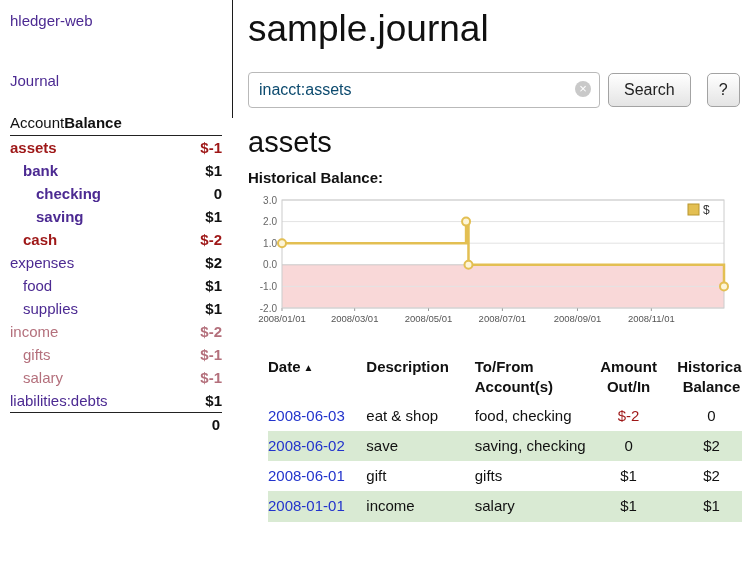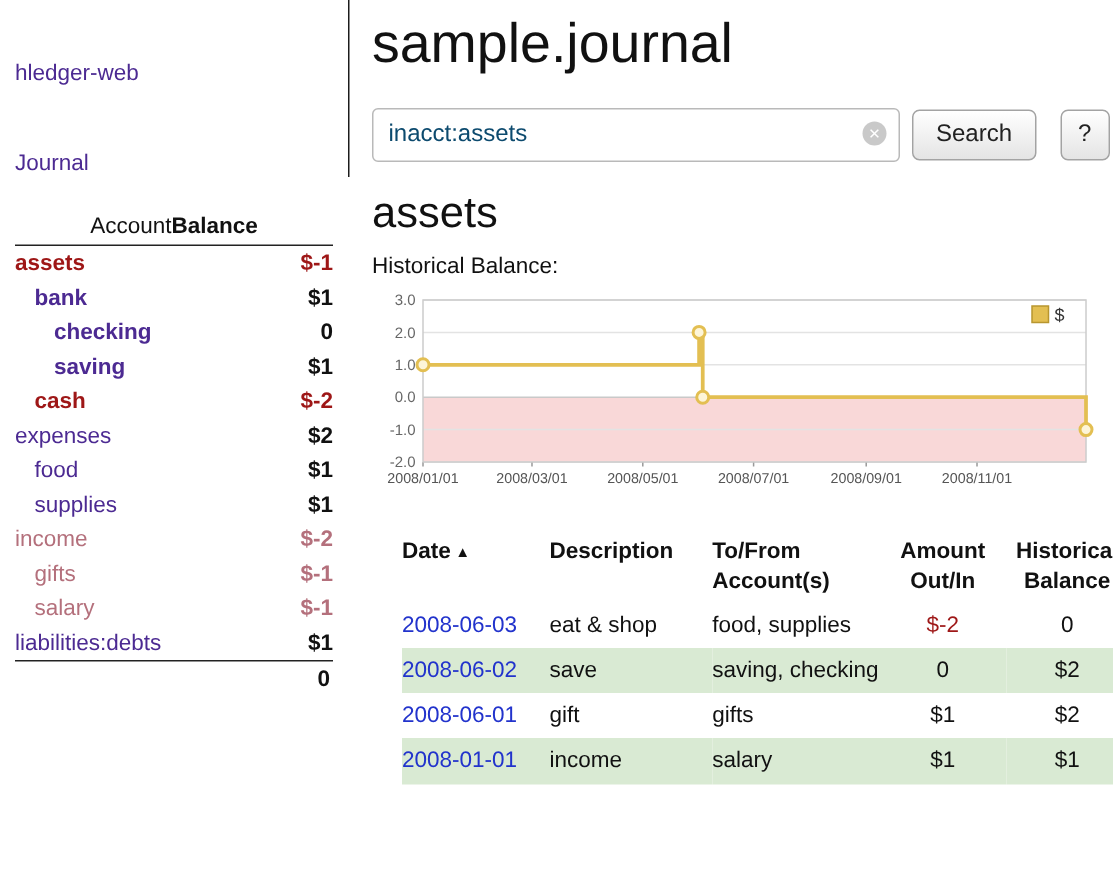--- a/index.html
+++ b/index.html
@@ -4,24 +4,24 @@
 <style>
   html,body{margin:0;padding:0;}
   body{
     width:742px;height:582px;position:relative;overflow:hidden;
     background:#fff;color:#111;
     font-family:"Liberation Sans",sans-serif;
   }
   
   .sidebar{position:absolute;left:0;top:0;width:233px;padding:12px 0 0 10px;box-sizing:border-box;}
   .divider{position:absolute;left:232px;top:0;width:1px;height:118px;background:#1c1c1c;}
-  .app-title{display:inline-block;color:var(--link-purple);font-size:15px;text-decoration:none;cursor:pointer;margin-top:28px;}
+  .app-title{display:inline-block;color:var(--link-purple);font-size:15px;text-decoration:none;cursor:pointer;}
   .journal-link{display:inline-block;margin-top:42px;color:var(--link-purple);font-size:15px;text-decoration:none;cursor:pointer;}
   .acct-table{margin-top:22px;width:212px;font-size:15px;}
-  .acct-header{display:flex;justify-content:center;border-bottom:1px solid #222;padding:2px 0 4px;}
+  .acct-header{display:flex;justify-content:flex-start;border-bottom:1px solid #222;padding:2px 0 4px;}
   .acct-header .bal-h{font-weight:bold;}
   .acct-row{display:flex;justify-content:space-between;padding:3px 0;}
   .acct-name{color:var(--link-purple);text-decoration:none;cursor:pointer;}
   .acct-bal{font-weight:bold;}
   .bold{font-weight:bold;}
   .neg{color:var(--negative);}
   .neg-muted{color:var(--negative-muted);}
   .acct-total{border-top:1px solid #222;text-align:right;padding:3px 2px 3px 0;font-weight:bold;}
   
   .main{margin-left:248px;width:494px;padding-top:6px;box-sizing:border-box;}
@@ -29,21 +29,21 @@
   .search-row{display:flex;align-items:center;margin:22px 0 2px;}
   .search-wrap{position:relative;display:inline-block;}
   .search-input{width:310px;height:22px;padding:6px 30px 6px 10px;font-size:16px;color:#0c4a6e;
     border:1px solid #b9b9b9;border-radius:4px;font-family:inherit;outline:none;}
   .clear-icon{position:absolute;right:9px;top:9px;width:16px;height:16px;background:#c9c9c9;color:#fff;
     border-radius:50%;font-size:13px;line-height:16px;text-align:center;cursor:pointer;}
   .btn{margin-left:8px;padding:7px 15px;font-size:16px;font-family:inherit;color:#222;cursor:pointer;
     border:1px solid #a3a3a3;border-radius:5px;background:linear-gradient(#ffffff,#e4e4e4);}
   .btn-help{margin-left:16px;padding:7px 11px;}
   h2{font-size:29px;font-weight:400;margin:18px 0 10px;}
-  .chart-heading{font-size:15px;font-weight:normal;margin:4px 0 6px;}
+  .chart-heading{font-size:15px;font-weight:bold;margin:4px 0 6px;}
   svg text{font-family:"Liberation Sans",sans-serif;}
   
   .register{border-collapse:collapse;margin-top:12px;font-size:15px;width:490px;margin-left:20px;}
   .register th{text-align:left;vertical-align:top;padding:3px 6px 3px 0;font-weight:bold;line-height:1.35;}
   .register td{padding:5px 6px 5px 0;vertical-align:top;line-height:1.35;}
   .register th.num,.register td.num{text-align:center;}
   .col-date{width:96px;} .col-description{width:104px;} .col-accounts{width:114px;}
   .col-amount{width:74px;} .col-balance{width:82px;}
   tr.shaded{background:var(--row-shade);}
   .date-link{color:var(--link-blue);text-decoration:none;cursor:pointer;}
@@ -173,21 +173,21 @@
           <th class="col-description">Description</th>
           <th class="col-accounts">To/From Account(s)</th>
           <th class="col-amount num">Amount Out/In</th>
           <th class="col-balance num">Historical Balance</th>
         </tr>
       </thead>
     <tbody id="register-body">
         <tr class="">
           <td class=""><a class="date-link">2008-06-03</a></td>
           <td class="">eat &amp; shop</td>
-          <td class="">food, supplies</td>
+          <td class="">food, checking</td>
           <td class="num neg">$-2</td>
           <td class="num">0</td>
         </tr>
         <tr class="shaded">
           <td class=""><a class="date-link">2008-06-02</a></td>
           <td class="">save</td>
           <td class="">saving, checking</td>
           <td class="num">0</td>
           <td class="num">$2</td>
         </tr>

